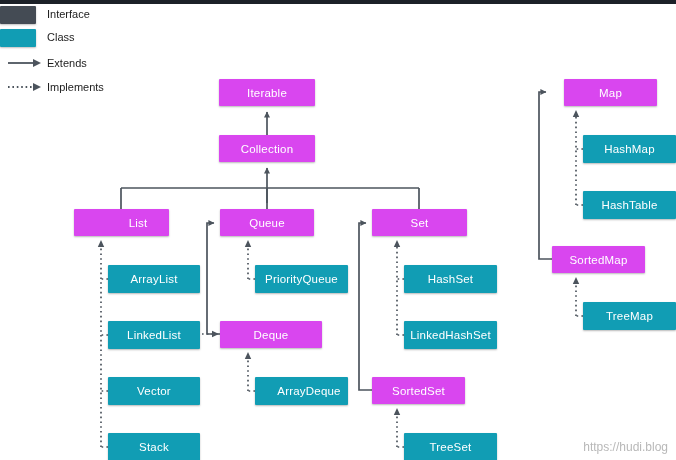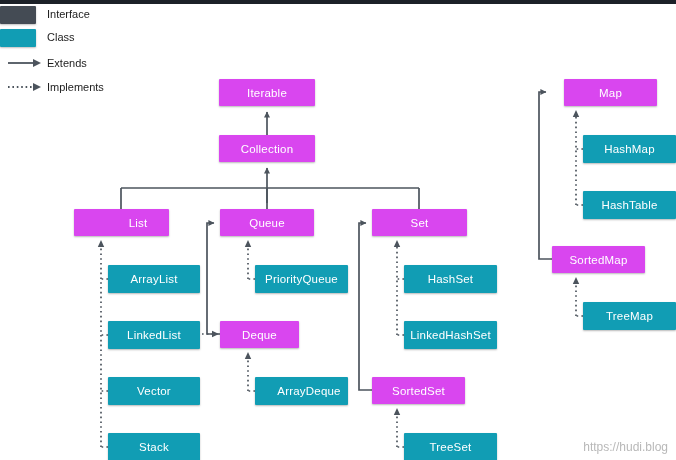--- a/index.html
+++ b/index.html
@@ -169,21 +169,21 @@
     <line x1="0" y1="7" x2="26" y2="7" stroke="#4c545d" stroke-width="1.8" stroke-dasharray="1.6 2.8"></line>
     <path d="M25,3 L33,7 L25,11 z" fill="#4c545d"></path>
   </svg>
   <div class="legend-label" style="left:47px; top:81px;">Implements</div>
 
   <div class="node iface" style="left:219px; top:79px; width:96px; height:27px;">Iterable</div>
   <div class="node iface" style="left:219px; top:135px; width:96px; height:27px;">Collection</div>
   <div class="node iface" style="left:74px; top:209px; width:95px; height:27px;padding-left:33px;">List</div>
   <div class="node iface" style="left:220px; top:209px; width:94px; height:27px;">Queue</div>
   <div class="node iface" style="left:372px; top:209px; width:95px; height:27px;">Set</div>
-  <div class="node iface" style="left:220px; top:321px; width:79px; height:27px;">Deque</div>
+  <div class="node iface" style="left:220px; top:321px; width:102px; height:27px;">Deque</div>
   <div class="node iface" style="left:372px; top:377px; width:93px; height:27px;">SortedSet</div>
   <div class="node iface" style="left:552px; top:79px; width:93px; height:27px;margin-left:12px;">Map</div>
   <div class="node iface" style="left:552px; top:246px; width:93px; height:27px;text-align:center;">SortedMap</div>
 
   <div class="node cls" style="left:108px; top:265px; width:92px; height:28px;">ArrayList</div>
   <div class="node cls" style="left:108px; top:321px; width:92px; height:28px;">LinkedList</div>
   <div class="node cls" style="left:108px; top:377px; width:92px; height:28px;">Vector</div>
   <div class="node cls" style="left:108px; top:433px; width:92px; height:28px;">Stack</div>
 
   <div class="node cls" style="left:255px; top:265px; width:93px; height:28px;">PriorityQueue</div>

